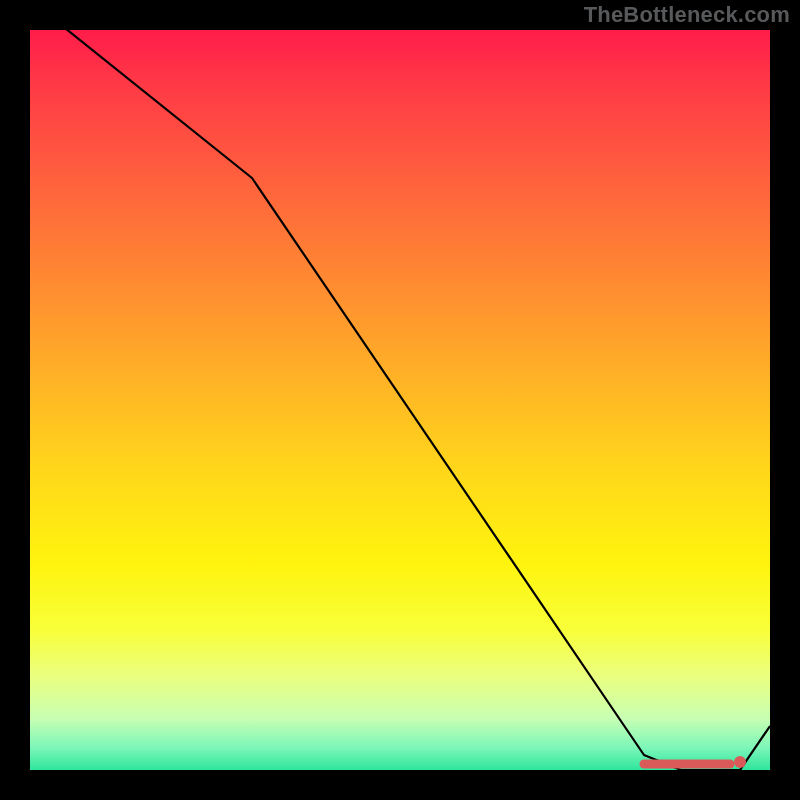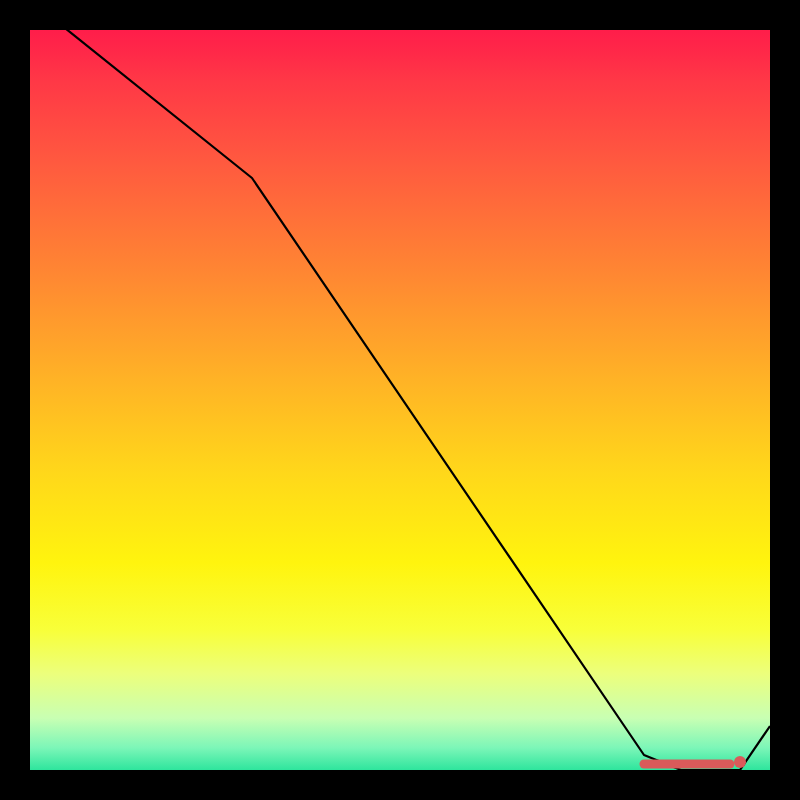--- a/index.html
+++ b/index.html
@@ -67,20 +67,21 @@
     stroke-linecap: round;
   }
   .marker-dot {
     fill: #da5a5a;
   }
 </style>
 </head>
 <body>
 
 <div class="frame">
+  <div class="attribution">TheBottleneck.com</div>
 
   <div class="plot">
     <svg class="curve" viewBox="0 0 740 740" preserveAspectRatio="none">
       <path class="line" d="M 0 -30
                L 222 148
                L 614 725
                L 651 740
                L 710 740
                L 740 696"></path>
       <path class="marker-track" d="M 614 734 L 700 734"></path>

